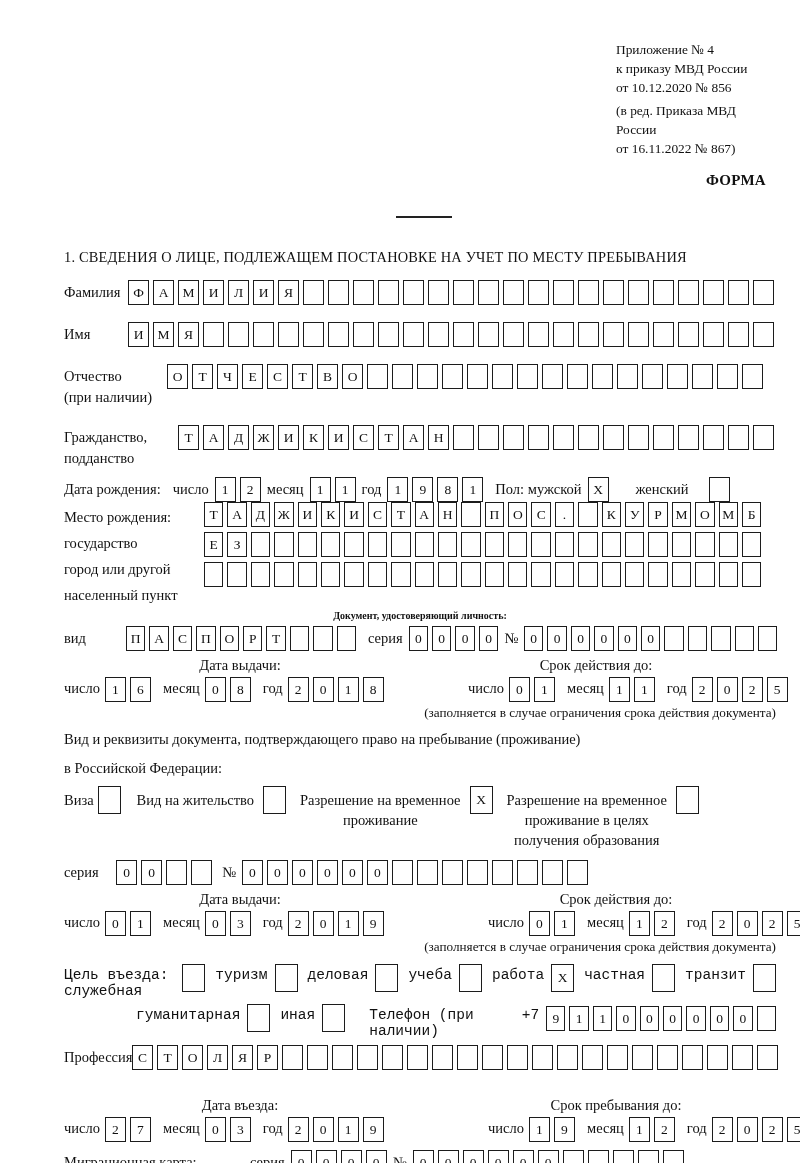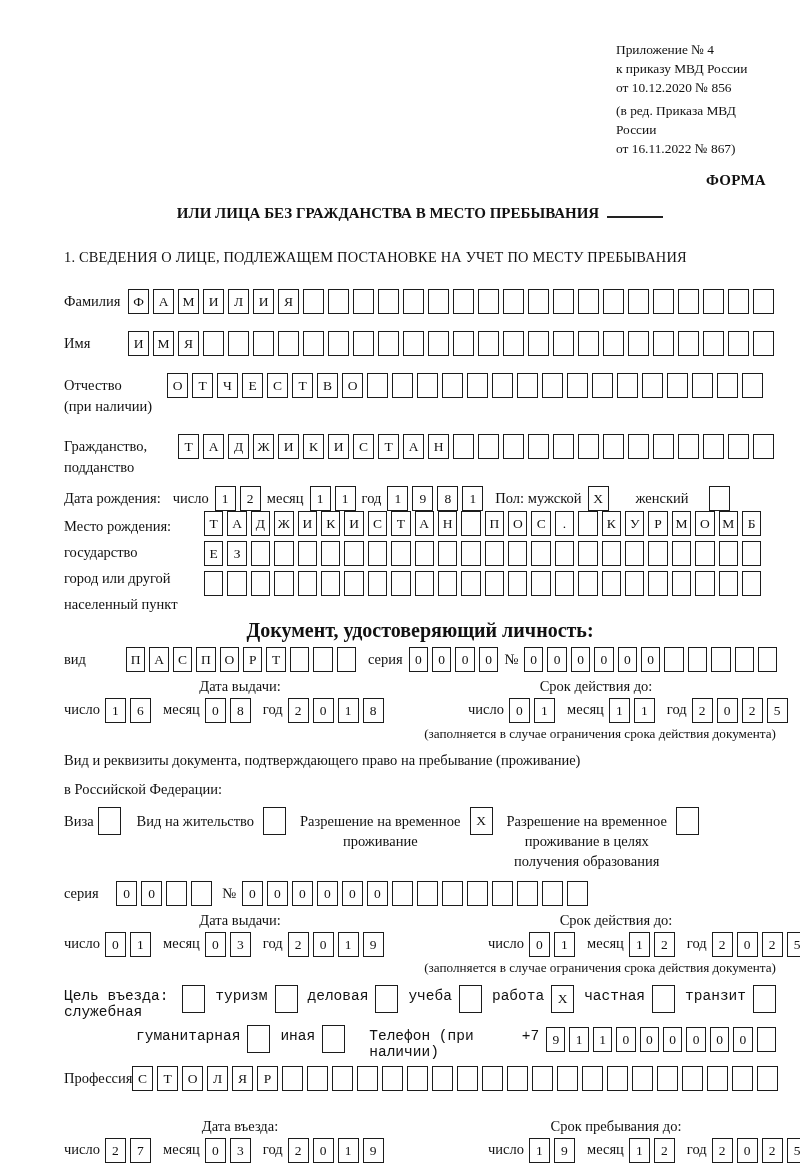--- a/index.html
+++ b/index.html
@@ -64,46 +64,46 @@
   .opt { display: flex; align-items: flex-start; }
   .opt .olbl { line-height: 20px; padding-top: 4px; }
   .opt .olbl.center { text-align: center; }
   .opt .cbx { margin: 0 14px 0 9px; }
 
   .purpose-row { display: flex; align-items: flex-start; margin-top: 9px; }
   .purpose-row .pair { display: flex; align-items: flex-start; }
   .purpose-row .plbl { padding: 3px 7px 0 10px; font-family: Liberation Mono, monospace; }
   .purpose-row .plbl.first { padding-left: 0; }
 
-  .center-bold { text-align: center; font-weight: bold; margin-top: 5px; font-size: 20px; }
+  .center-bold { text-align: center; font-weight: bold; margin-top: 5px; font-size: 10px; }
   .plain-line { margin-top: 8px; line-height: 21px; }
 </style>
 </head>
 <body>
 
 <div class="page">
 
   <div class="hdr-note">
     <div>Приложение № 4</div>
     <div>к приказу МВД России</div>
     <div>от 10.12.2020 № 856</div>
     <div class="gap"></div>
     <div>(в ред. Приказа МВД России</div>
     <div>от 16.11.2022 № 867)</div>
   </div>
 
   <div class="forma">ФОРМА</div>
 
   <div class="title">
-    <div><span>ИЛИ ЛИЦА БЕЗ ГРАЖДАНСТВА В МЕСТО ПРЕБЫВАНИЯ</span><span class="blank-underline"></span></div>
+    <div><span class="blank-underline"></span></div>
   </div>
 
   <div class="sec-heading">1. СВЕДЕНИЯ О ЛИЦЕ, ПОДЛЕЖАЩЕМ ПОСТАНОВКЕ НА УЧЕТ ПО МЕСТУ ПРЕБЫВАНИЯ</div>
 
-  <div class="frow" style="margin-top:23px">
+  <div class="frow" style="margin-top:14px">
     <div class="flabel w64">Фамилия</div>
     <div class="boxes">
         <span class="cell">Ф</span>
         <span class="cell">А</span>
         <span class="cell">М</span>
         <span class="cell">И</span>
         <span class="cell">Л</span>
         <span class="cell">И</span>
         <span class="cell">Я</span>
         <span class="cell"></span>

